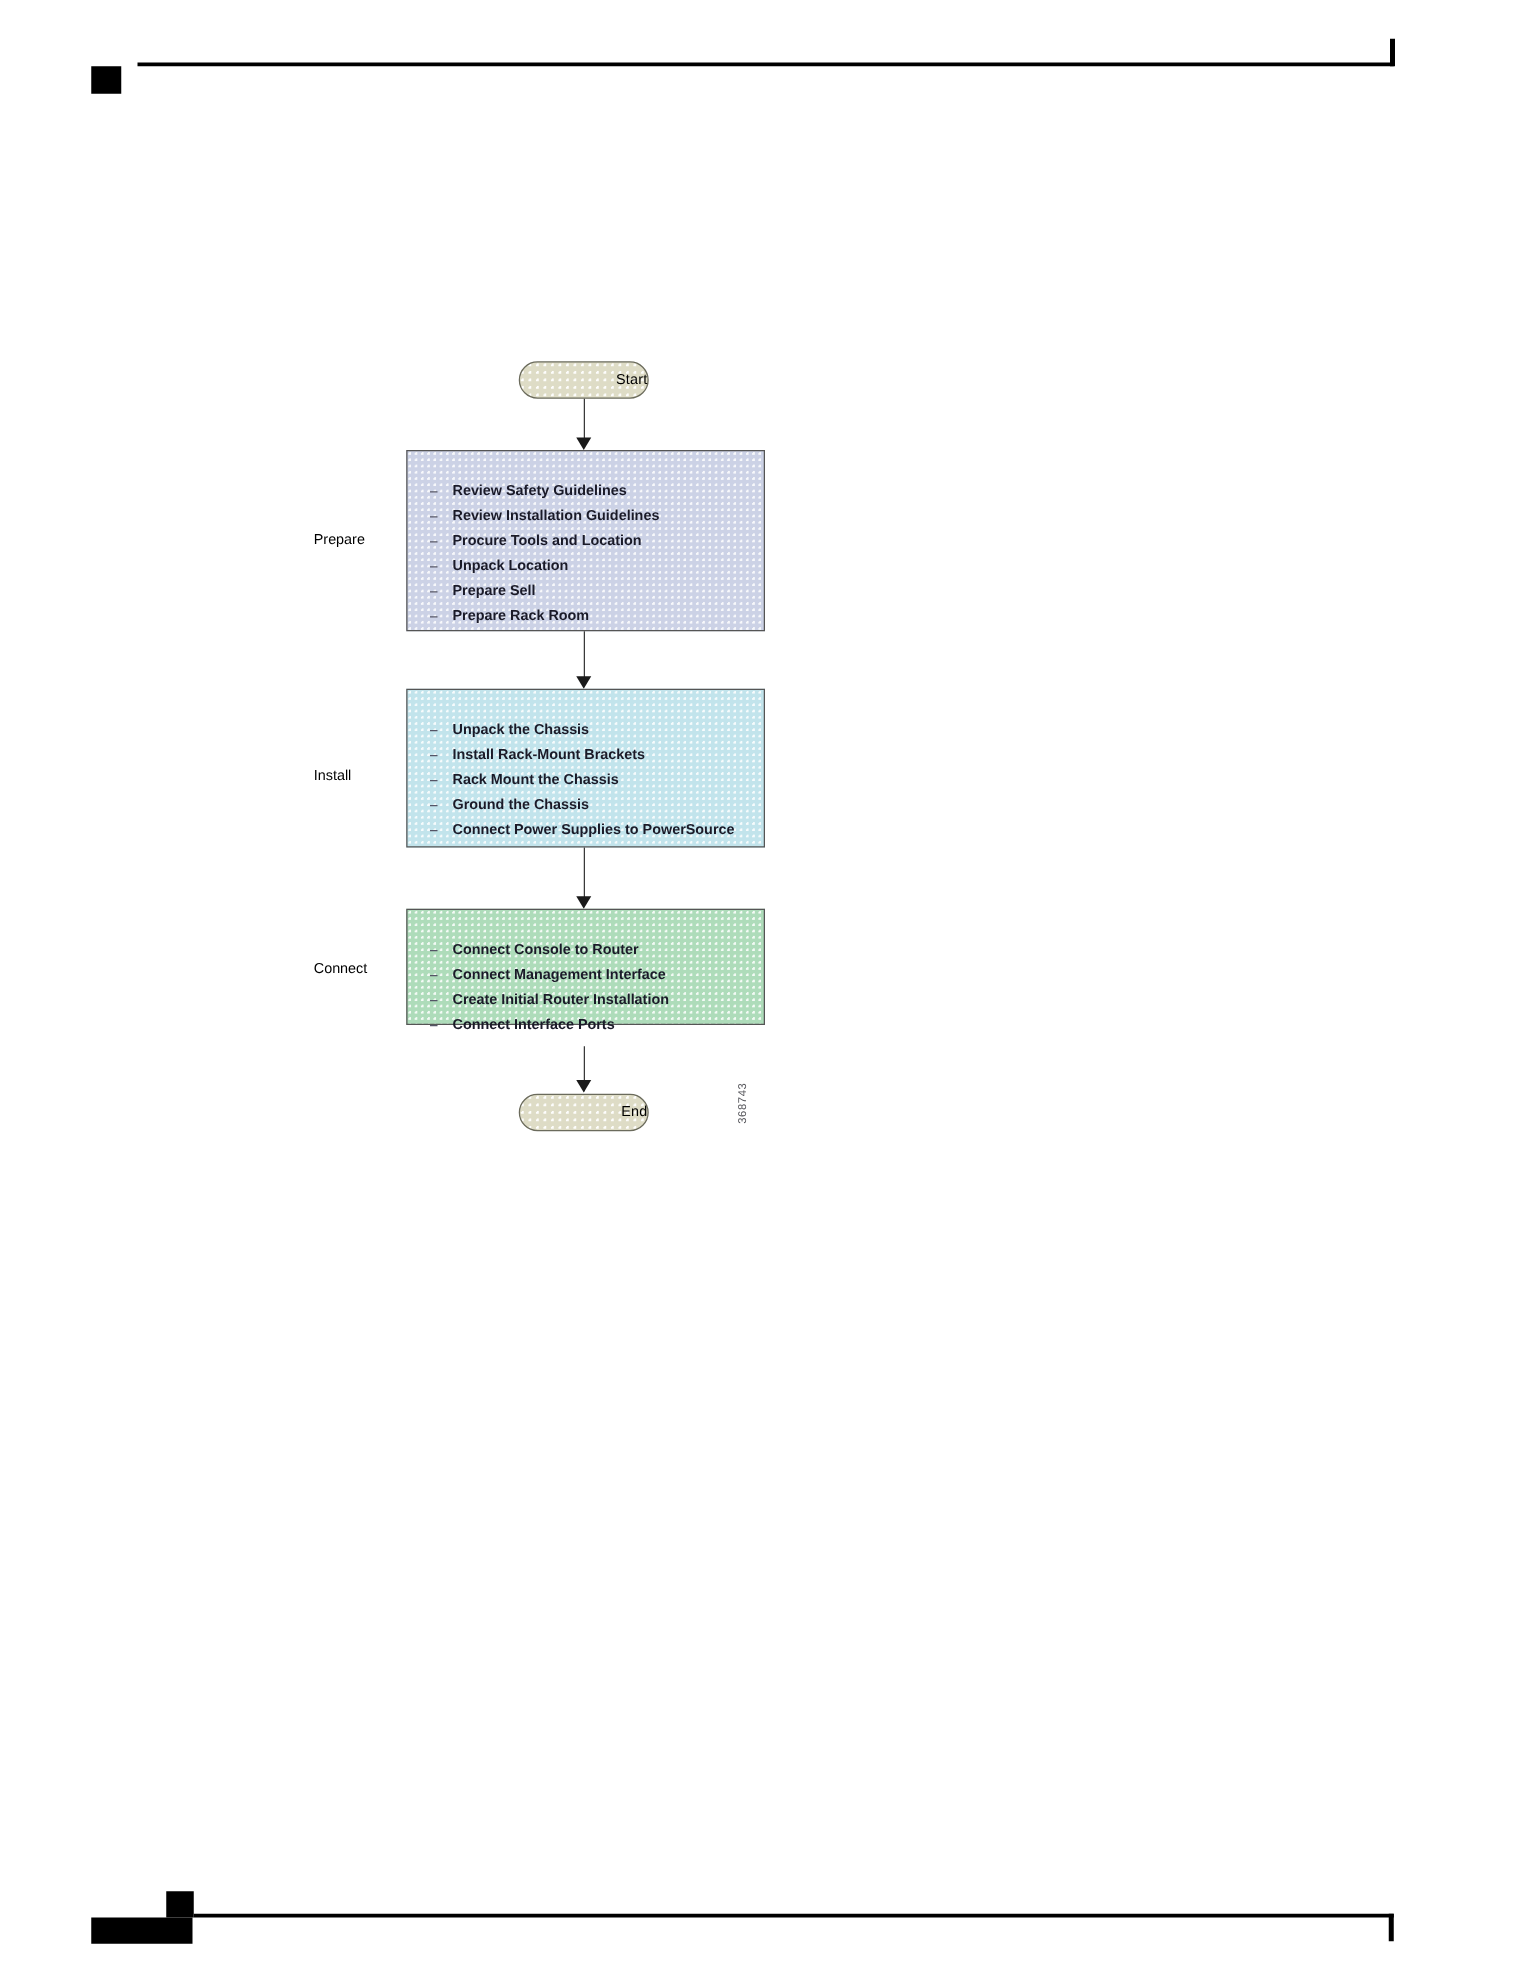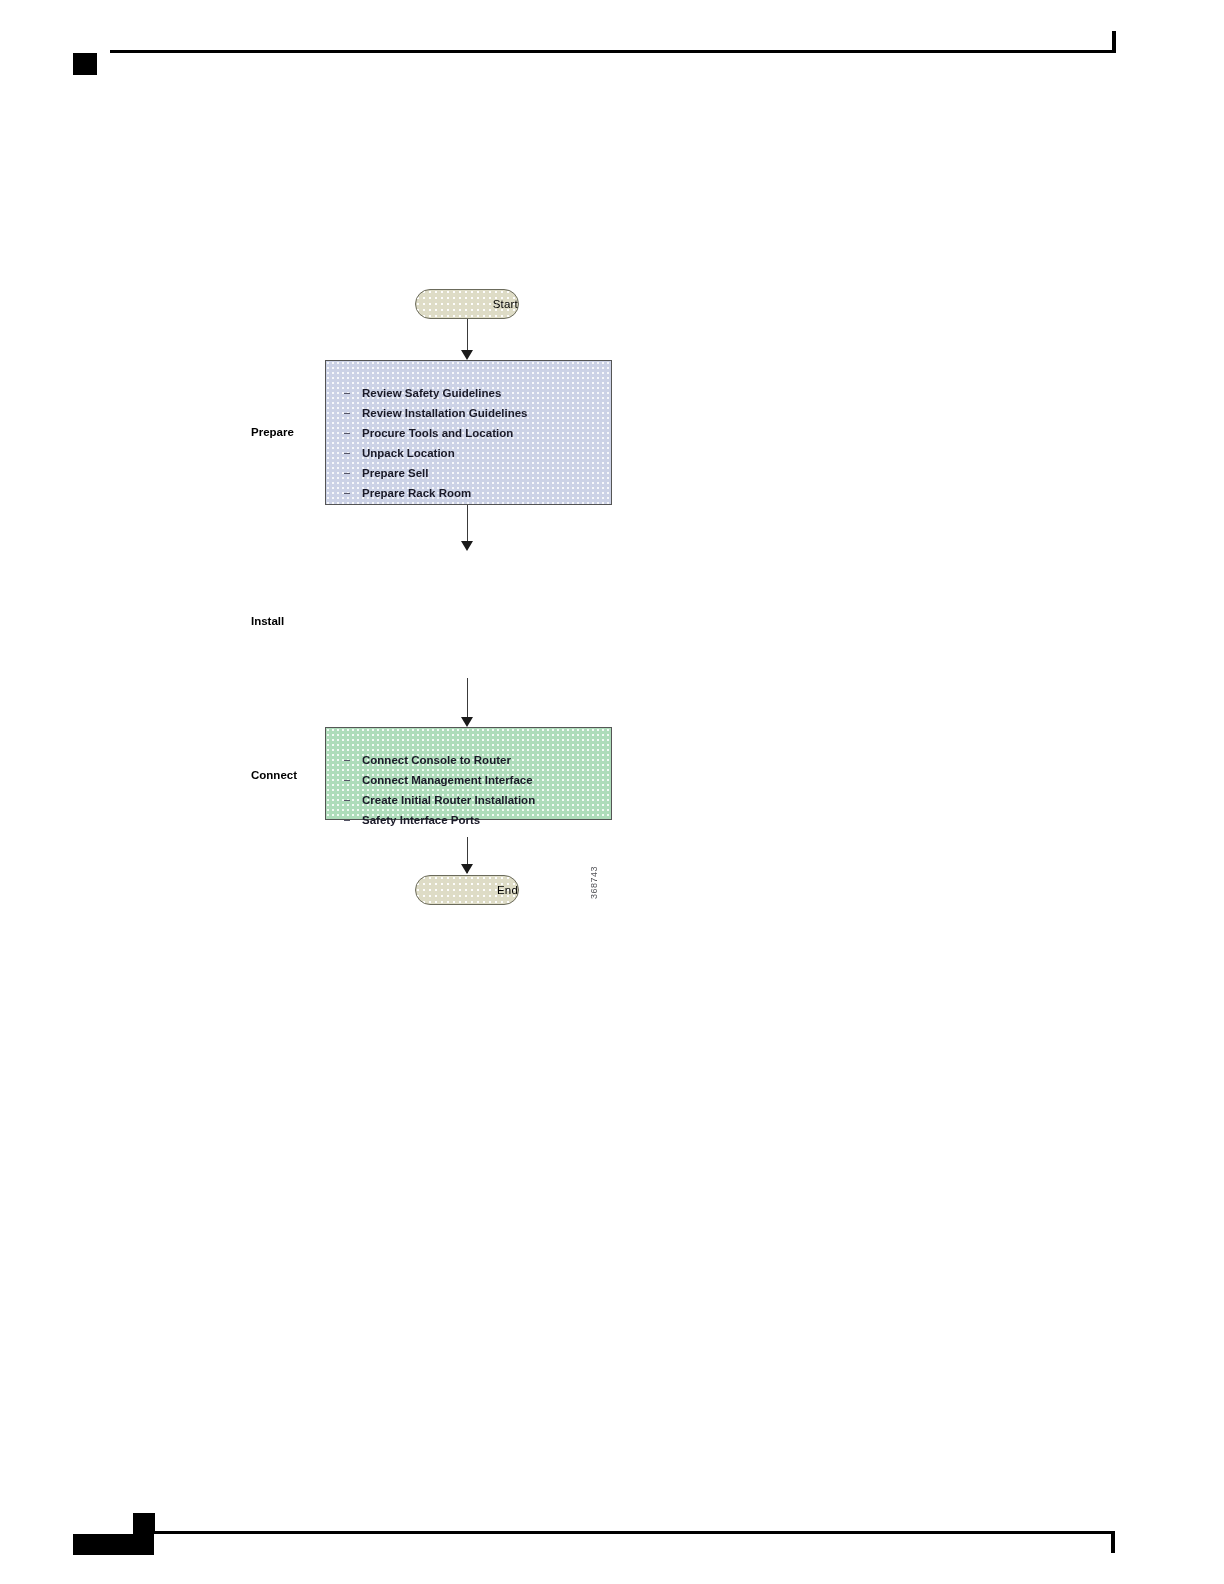--- a/index.html
+++ b/index.html
@@ -118,21 +118,20 @@
     background: #555566;
   }
 
   
   .stage-label {
     position: absolute;
     font-size: 11.5px;
     color: #000000;
     text-align: left;
     white-space: nowrap;
-    font-weight: bold;
   }
   #label-prepare { left: 251px; top: 426px; }
   #label-install { left: 251px; top: 615px; }
   #label-connect { left: 251px; top: 769px; }
 
   
   .connector {
     position: absolute;
     left: 467px;
     width: 1px;
@@ -195,31 +194,40 @@
       <li class="task-item">Unpack Location</li>
       <li class="task-item">Prepare Sell</li>
       <li class="task-item">Prepare Rack Room</li>
     </ul>
   </div>
 
   <div class="connector" id="conn-2"></div>
   <div class="arrowhead" id="arrow-2"></div>
 
   <div class="stage-label" id="label-install">Install</div>
+  <div class="stage-box" id="box-install">
+    <ul class="task-list">
+      <li class="task-item">Unpack the Chassis</li>
+      <li class="task-item">Install Rack-Mount Brackets</li>
+      <li class="task-item">Rack Mount the Chassis</li>
+      <li class="task-item">Ground the Chassis</li>
+      <li class="task-item">Connect Power Supplies to PowerSource</li>
+    </ul>
+  </div>
 
   <div class="connector" id="conn-3"></div>
   <div class="arrowhead" id="arrow-3"></div>
 
   <div class="stage-label" id="label-connect">Connect</div>
   <div class="stage-box" id="box-connect">
     <ul class="task-list">
       <li class="task-item">Connect Console to Router</li>
       <li class="task-item">Connect Management Interface</li>
       <li class="task-item">Create Initial Router Installation</li>
-      <li class="task-item">Safety Interface Ports</li>
+      <li class="task-item">Connect Interface Ports</li>
     </ul>
   </div>
 
   <div class="connector" id="conn-4"></div>
   <div class="arrowhead" id="arrow-4"></div>
 
   <div class="terminator" id="node-end">
     <span>End</span>
   </div>
 

